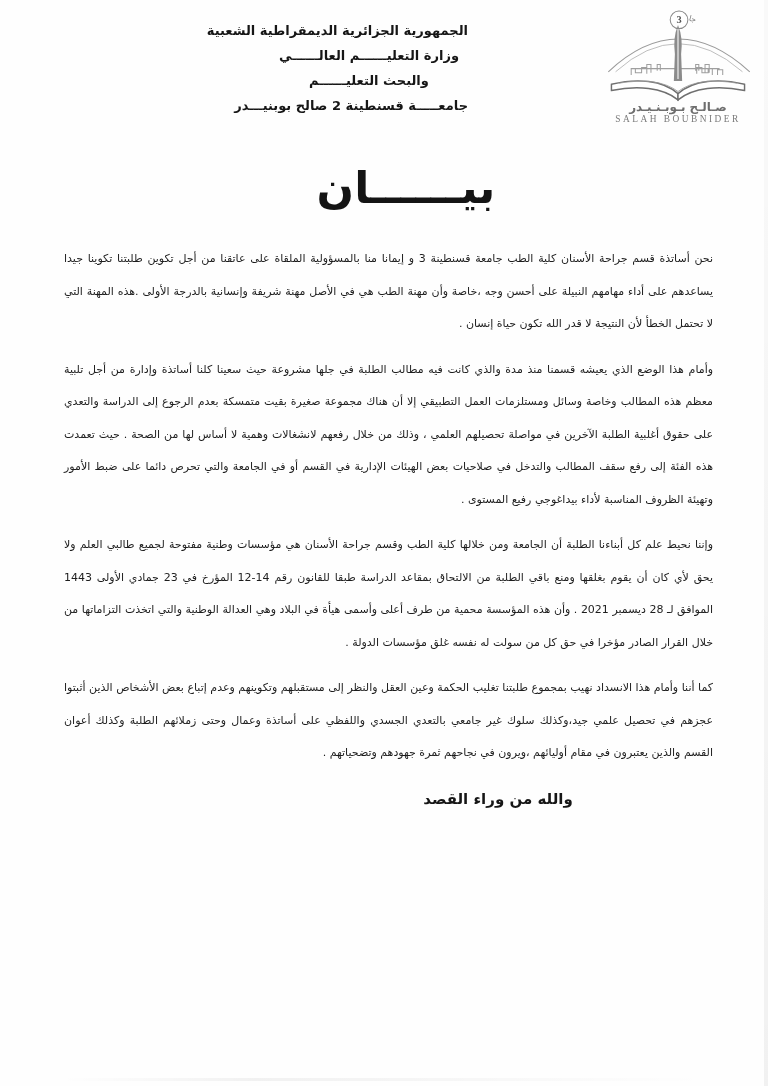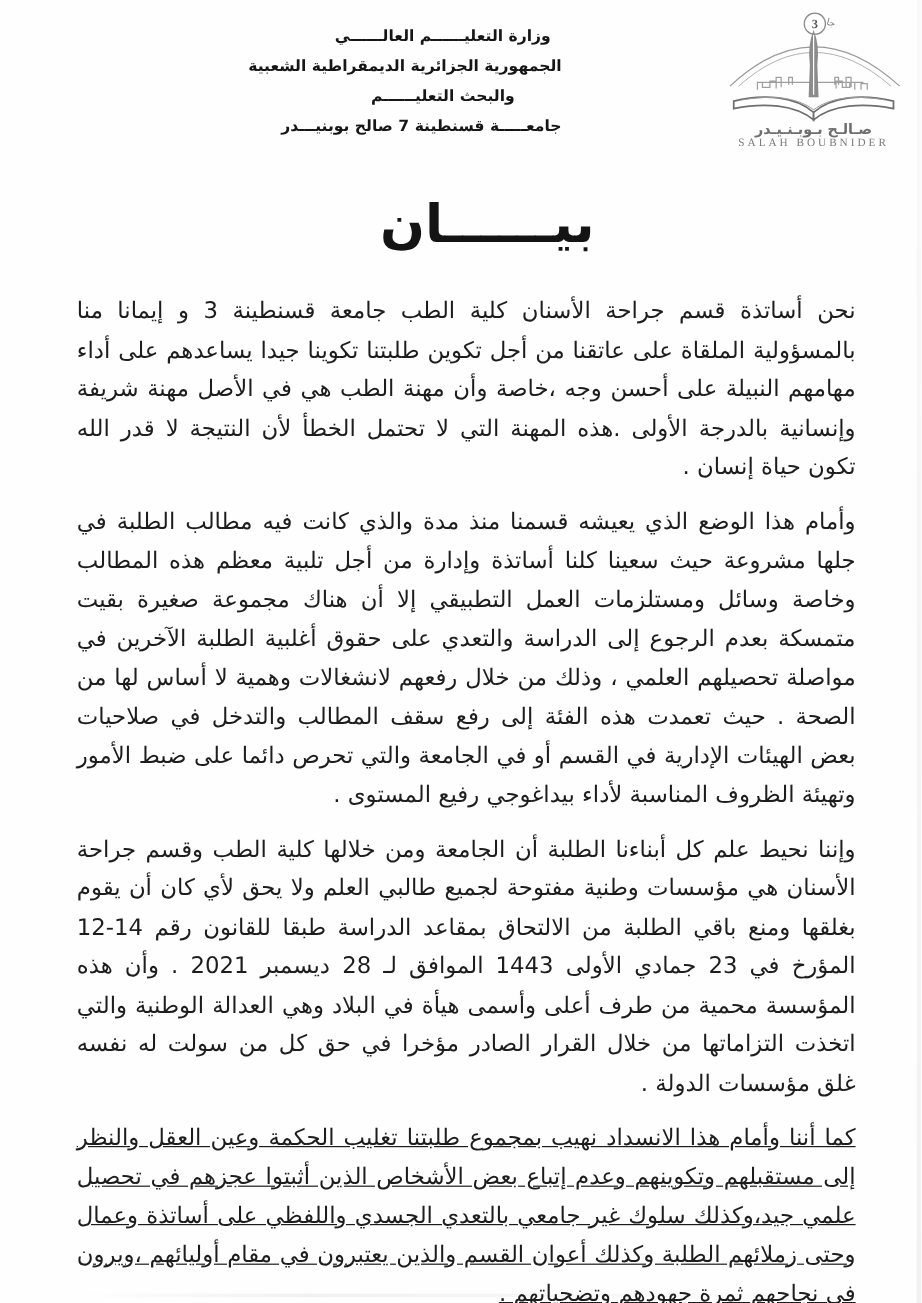--- a/index.html
+++ b/index.html
@@ -37,27 +37,27 @@
     font-size:44px; font-weight:bold;
     letter-spacing:0px;
     transform:translateX(22px);
     color:#141414;
   }
 
   
   .body { margin:30px 55px 0 64px; }
   .body p {
     margin:0 0 13px 0;
-    font-size:19px;
+    font-size:11px;
     line-height:32.5px;
     text-align:justify;
     text-justify:inter-word;
     color:#1d1d1d;
   }
-  .body p:last-child { margin-bottom:0;text-decoration:underline; }
+  .body p:last-child { margin-bottom:0; }
 
   
   .closing {
     margin-top:20px;
     text-align:center;
     font-weight:bold;
     font-size:15px;
     transform:translateX(114px);
     color:#161616;
   }
@@ -72,24 +72,24 @@
     background:linear-gradient(180deg, rgba(0,0,0,0.02), rgba(0,0,0,0.05));
   }
 </style>
 </head>
 <body>
 
 <div class="page">
 
   <div class="header">
     <div class="header-text">
+      <div>الجمهورية الجزائرية الديمقراطية الشعبية</div>
       <div>وزارة التعليــــــم العالــــــي</div>
-      <div>الجمهورية الجزائرية الديمقراطية الشعبية</div>
       <div>والبحث التعليــــــم</div>
-      <div>جامعـــــة قسنطينة 7 صالح بوبنيـــدر</div>
+      <div>جامعـــــة قسنطينة 2 صالح بوبنيـــدر</div>
     </div>
 
     <div class="logo-wrap">
       <svg viewBox="0 0 150 113" xmlns="http://www.w3.org/2000/svg">
         <defs>
           <path id="arcL" d="M13,62 Q38,18 72,13" fill="none"></path>
           <path id="arcR" d="M86,14 Q116,22 140,62" fill="none"></path>
         </defs>
 
         <path d="M8,63 Q75,0 144,63" fill="none" stroke="#9a9a9a" stroke-width="1"></path>

